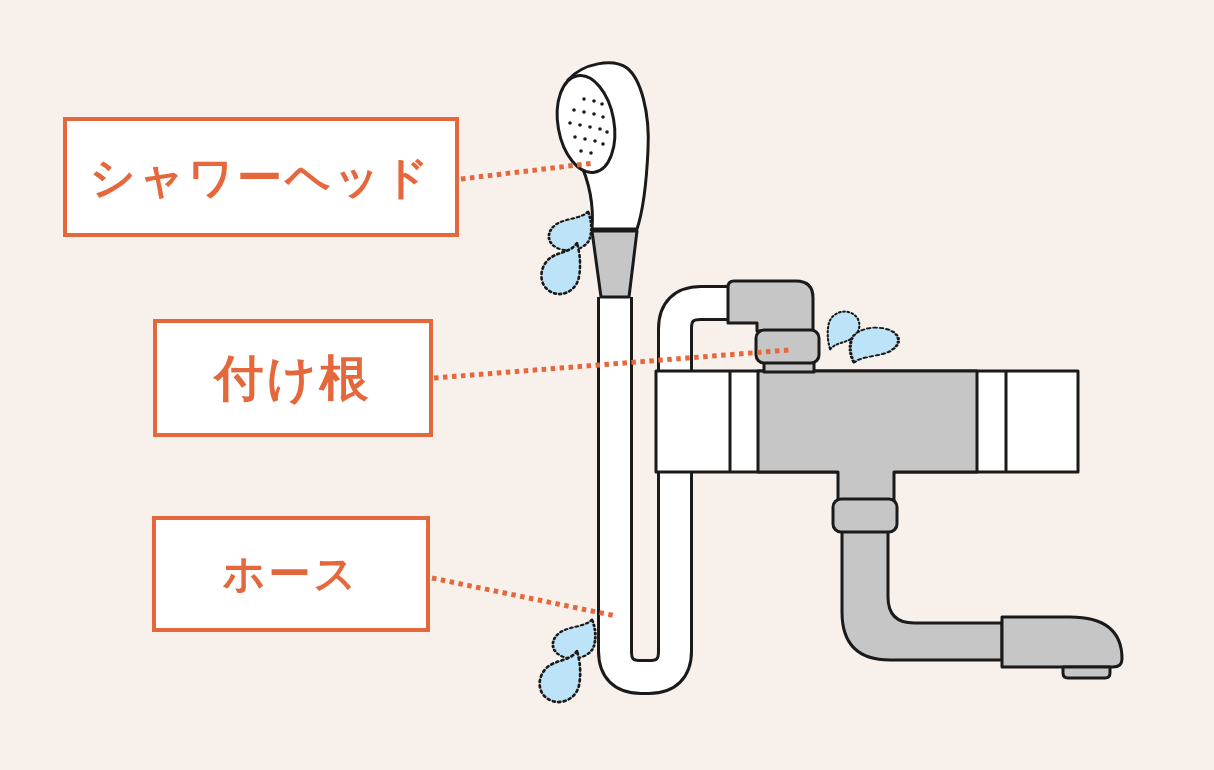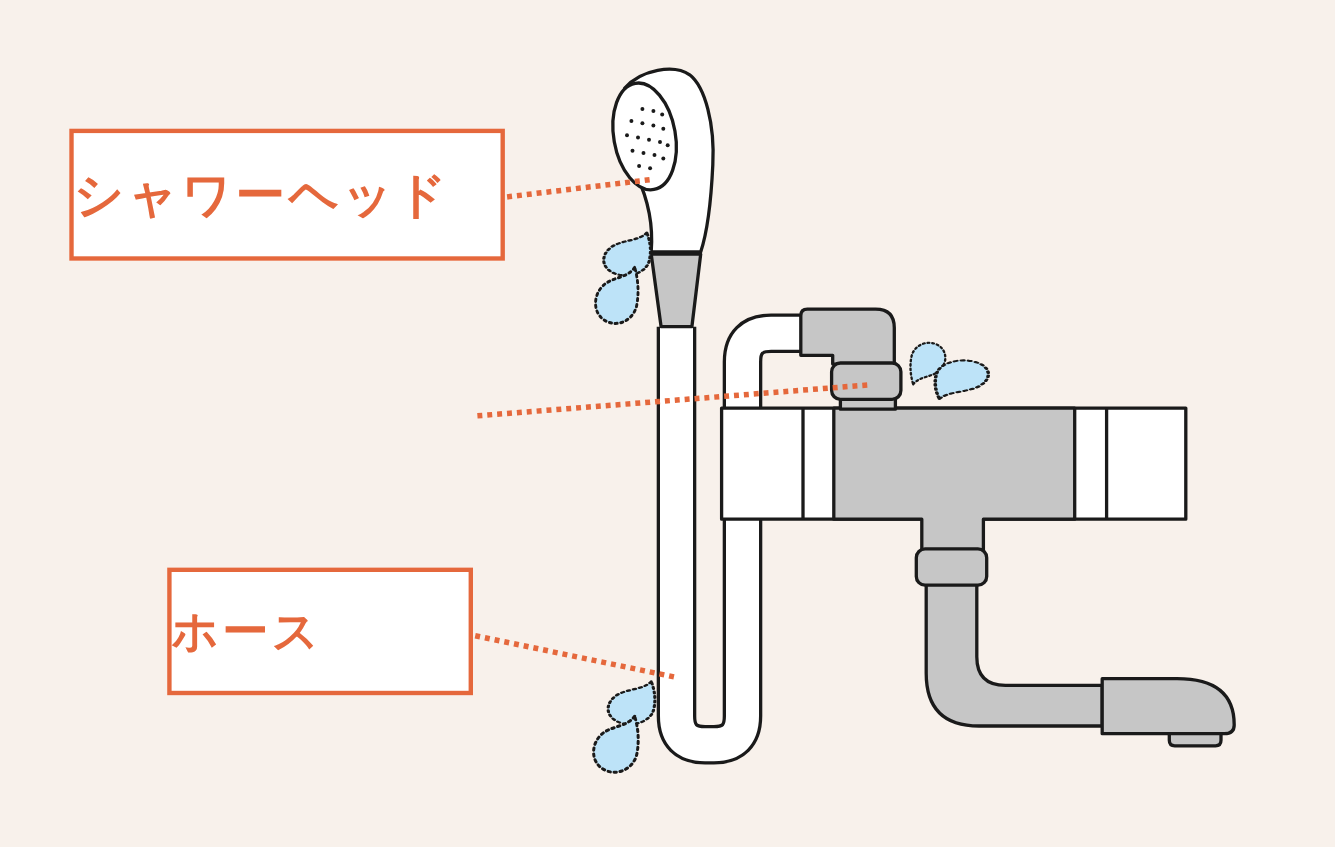--- a/index.html
+++ b/index.html
@@ -25,21 +25,21 @@
   .gray{fill:var(--fixture-gray)}
   .hose-casing{fill:none;stroke:var(--outline);stroke-width:36}
   .hose-core{fill:none;stroke:#ffffff;stroke-width:30}
   .divider{stroke:var(--outline);stroke-width:3}
   .drop{fill:var(--water-blue);stroke:var(--outline);stroke-width:2.6;
         stroke-dasharray:2 3.2;stroke-linecap:round;stroke-linejoin:round}
   .dot{fill:var(--outline)}
   .leader{fill:none;stroke:var(--accent-orange);stroke-width:5;stroke-dasharray:4.5 4.5}
   
   .label-box{
-    position:absolute;display:flex;align-items:center;justify-content:flex-start;
+    position:absolute;display:flex;align-items:center;justify-content:center;
     background:var(--label-box-background);border:4px solid var(--accent-orange);
     color:var(--label-text);font-weight:bold;letter-spacing:3px;line-height:1;
   }
   #label-shower-head{left:63px;top:117px;width:396px;height:120px;font-size:45px}
   #label-base{left:153px;top:319px;width:280px;height:118px;font-size:49px}
   #label-hose{left:152px;top:516px;width:278px;height:116px;font-size:42px}
 </style>
 </head>
 <body>
 
@@ -110,17 +110,20 @@
     <g>
       <path class="leader" d="M 461,179 L 594,163"></path>
       <path class="leader" d="M 434,378 L 789,350"></path>
       <path class="leader" d="M 432,578 L 616,616"></path>
     </g>
   </svg>
 
   <div class="label-box" id="label-shower-head">
     <span>シャワーヘッド</span>
   </div>
+  <div class="label-box" id="label-base">
+    <span>付け根</span>
+  </div>
   <div class="label-box" id="label-hose">
     <span>ホース</span>
   </div>
 
 </div>
 
 </body></html>

